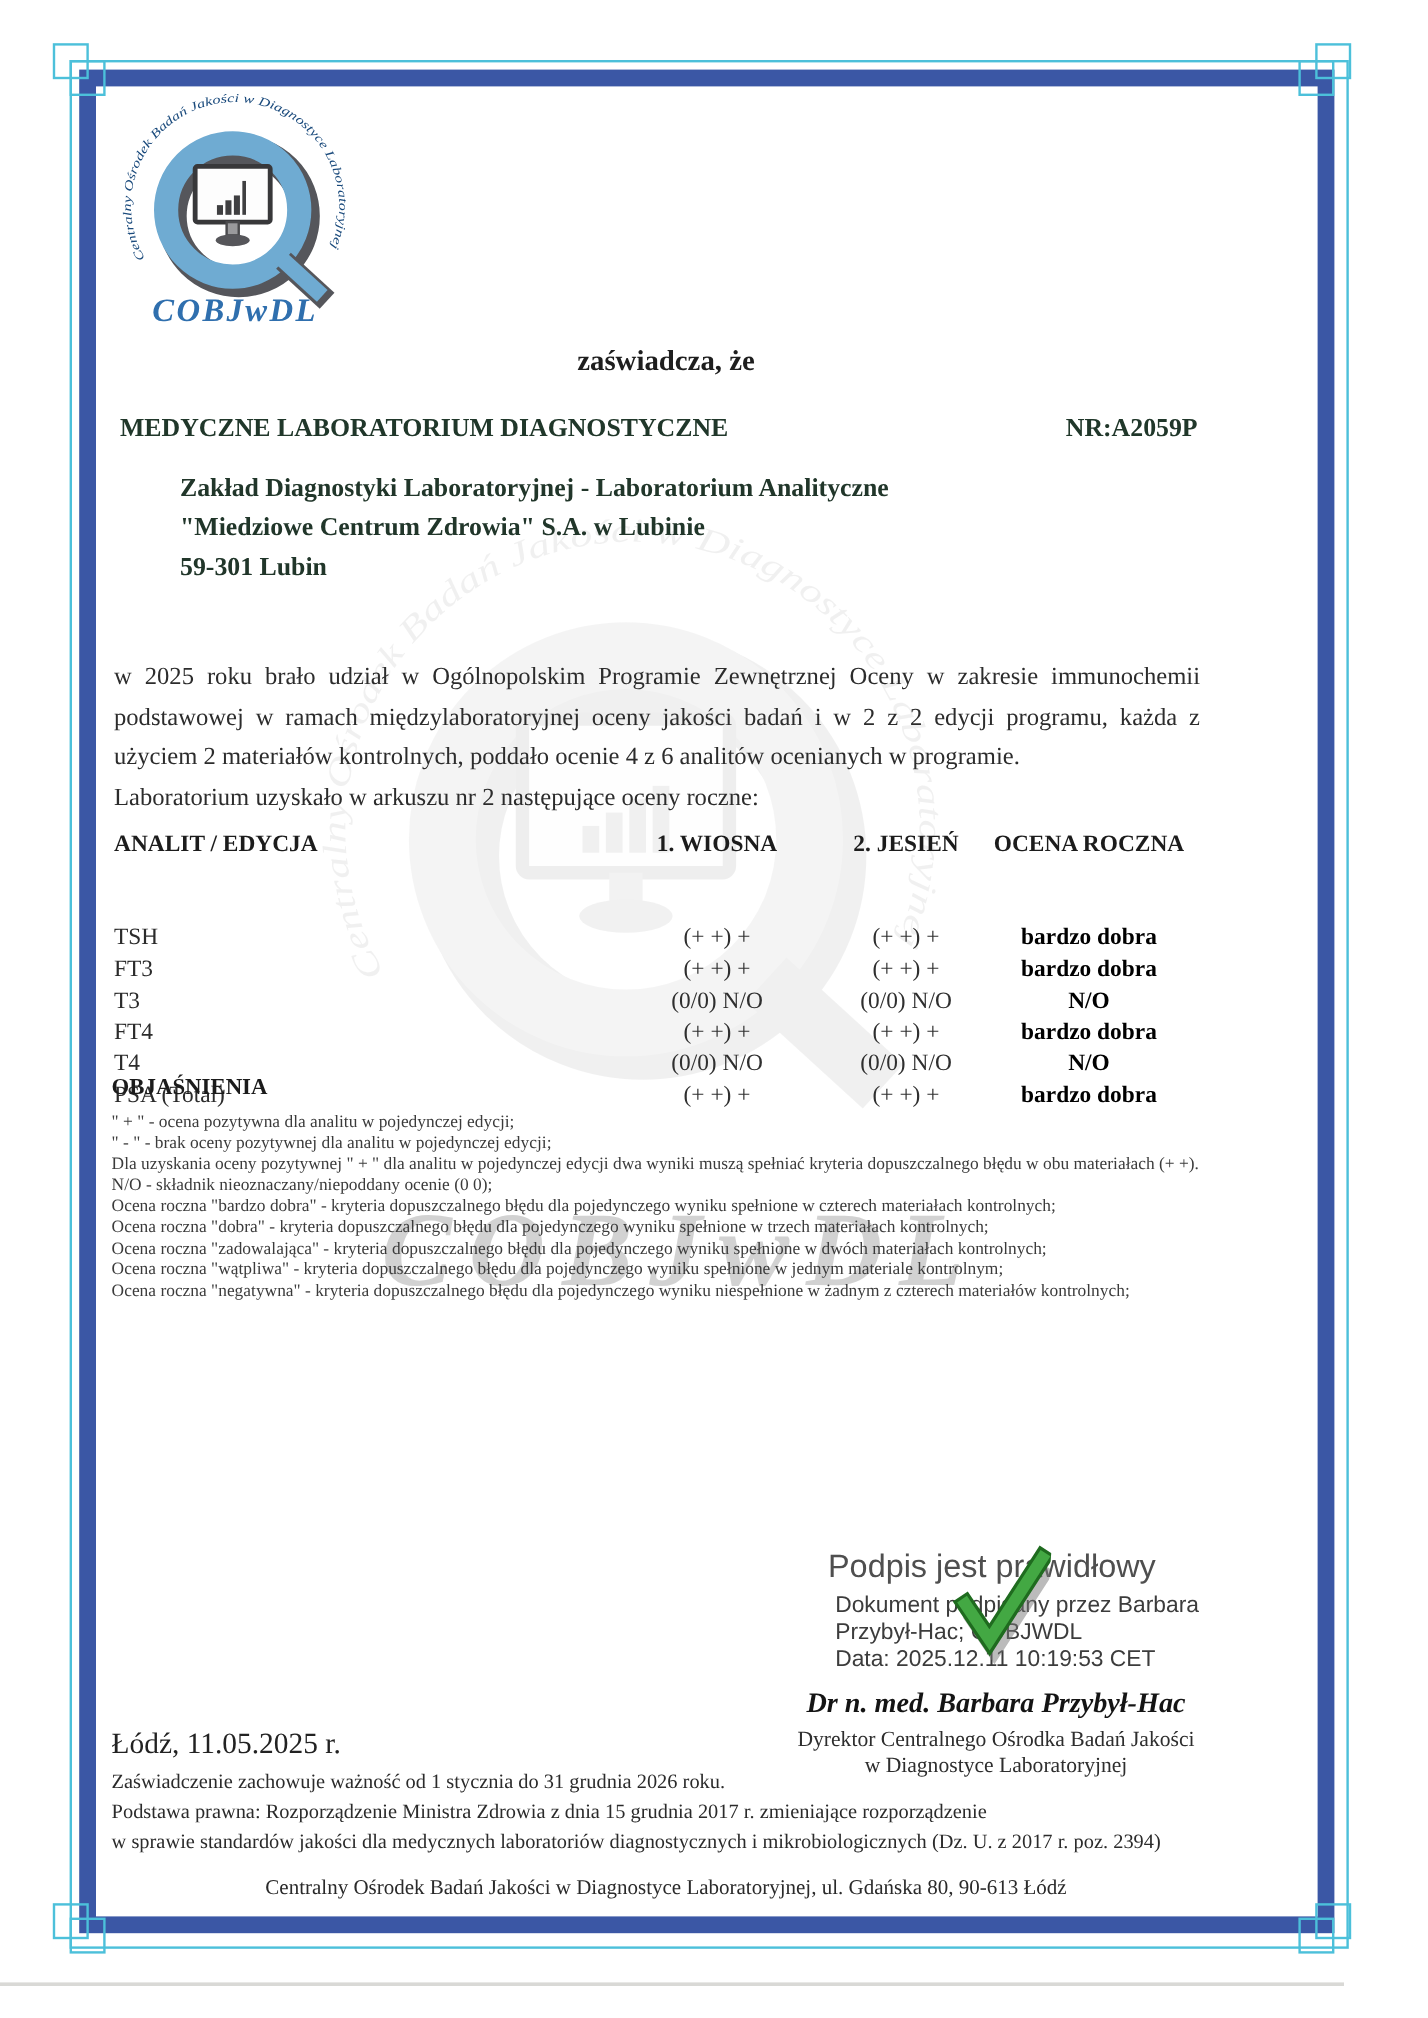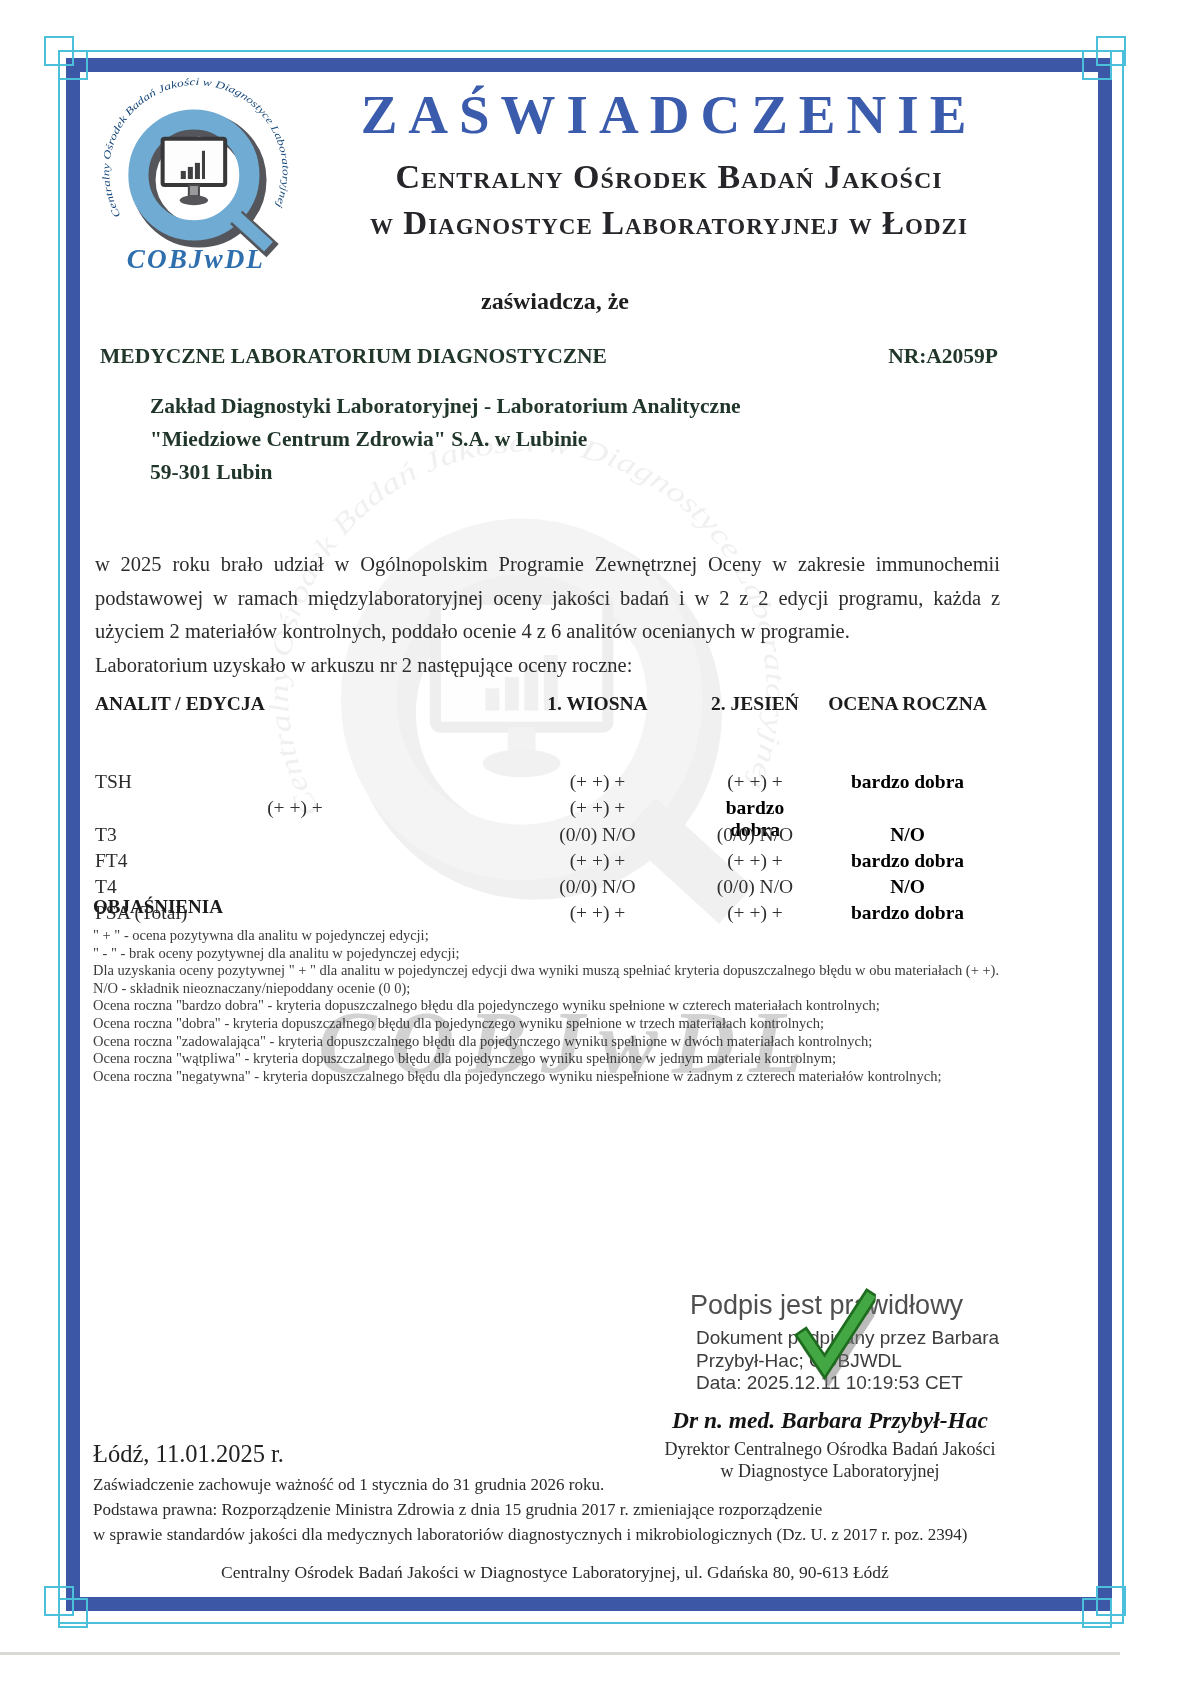--- a/index.html
+++ b/index.html
@@ -117,25 +117,20 @@
       <rect x="111" y="74" width="3" height="28" fill="#3f3f41"></rect>
       <rect x="98" y="108" width="10" height="11" fill="#9a9a9c" stroke="#4a4a4c" stroke-width="2"></rect>
       <ellipse cx="103" cy="123" rx="14" ry="5" fill="#56565a"></ellipse>
     </g>
     <text font-size="10" fill="#1a4a7c" font-family="Liberation Serif,serif" font-style="italic">
       <textPath href="#ctArc" textLength="350" lengthAdjust="spacingAndGlyphs">Centralny Ośrodek Badań Jakości w Diagnostyce Laboratoryjnej</textPath>
     </text>
     <text x="105" y="190" text-anchor="middle" font-size="27" font-style="italic" font-weight="bold" fill="#2f6fae" font-family="Liberation Serif,serif" letter-spacing="2">COBJwDL</text>
   </svg>
 
-  <div class="header-right">
-    <div class="cert-title">ZAŚWIADCZENIE</div>
-    <div class="org-line org1">Centralny Ośrodek Badań Jakości</div>
-    <div class="org-line org2">w Diagnostyce Laboratoryjnej w Łodzi</div>
-  </div>
 
   <div class="certifies">zaświadcza, że</div>
 
   <div class="lab-row">
     <span>MEDYCZNE LABORATORIUM DIAGNOSTYCZNE</span>
     <span>NR:A2059P</span>
   </div>
 
   <div class="address">
     <div>Zakład Diagnostyki Laboratoryjnej - Laboratorium Analityczne</div>
@@ -155,20 +150,21 @@
       <span class="c m">2. JESIEŃ</span>
       <span class="c m">OCENA ROCZNA</span>
     </div>
     <div class="trow">
       <span class="c a">TSH</span>
       <span class="c m">(+ +) +</span>
       <span class="c m">(+ +) +</span>
       <span class="c an">bardzo dobra</span>
     </div>
     <div class="trow">
+      <span class="c a">FT3</span>
       <span class="c m">(+ +) +</span>
       <span class="c m">(+ +) +</span>
       <span class="c an">bardzo dobra</span>
     </div>
     <div class="trow">
       <span class="c a">T3</span>
       <span class="c m">(0/0) N/O</span>
       <span class="c m">(0/0) N/O</span>
       <span class="c an">N/O</span>
     </div>
@@ -216,21 +212,21 @@
     <div class="sig-role first">Dyrektor Centralnego Ośrodka Badań Jakości</div>
     <div class="sig-role">w Diagnostyce Laboratoryjnej</div>
   </div>
   <svg class="check-svg" viewBox="0 0 90 120">
     <path d="M 15 66 L 40 98 L 84 18" fill="none" stroke="#777777" stroke-width="16" opacity="0.5" transform="translate(3,5)"></path>
     <path d="M 13 63 L 38 95 L 82 15" fill="none" stroke="#1f6b1f" stroke-width="17" stroke-linecap="square"></path>
     <path d="M 13 63 L 38 95 L 82 15" fill="none" stroke="#43a843" stroke-width="11" stroke-linecap="square"></path>
   </svg>
 
   <div class="issue">
-    <div class="pd">Łódź, 11.01.2025 r.</div>
+    <div class="pd">Łódź, 11.05.2025 r.</div>
     <div class="ln">Zaświadczenie zachowuje ważność od 1 stycznia do 31 grudnia 2026 roku.</div>
     <div class="ln">Podstawa prawna: Rozporządzenie Ministra Zdrowia z dnia 15 grudnia 2017 r. zmieniające rozporządzenie</div>
     <div class="ln">w sprawie standardów jakości dla medycznych laboratoriów diagnostycznych i mikrobiologicznych (Dz. U. z 2017 r. poz. 2394)</div>
   </div>
 
   <div class="footer-line">Centralny Ośrodek Badań Jakości w Diagnostyce Laboratoryjnej, ul. Gdańska 80, 90-613 Łódź</div>
 
 </div>
 
 </body></html>

